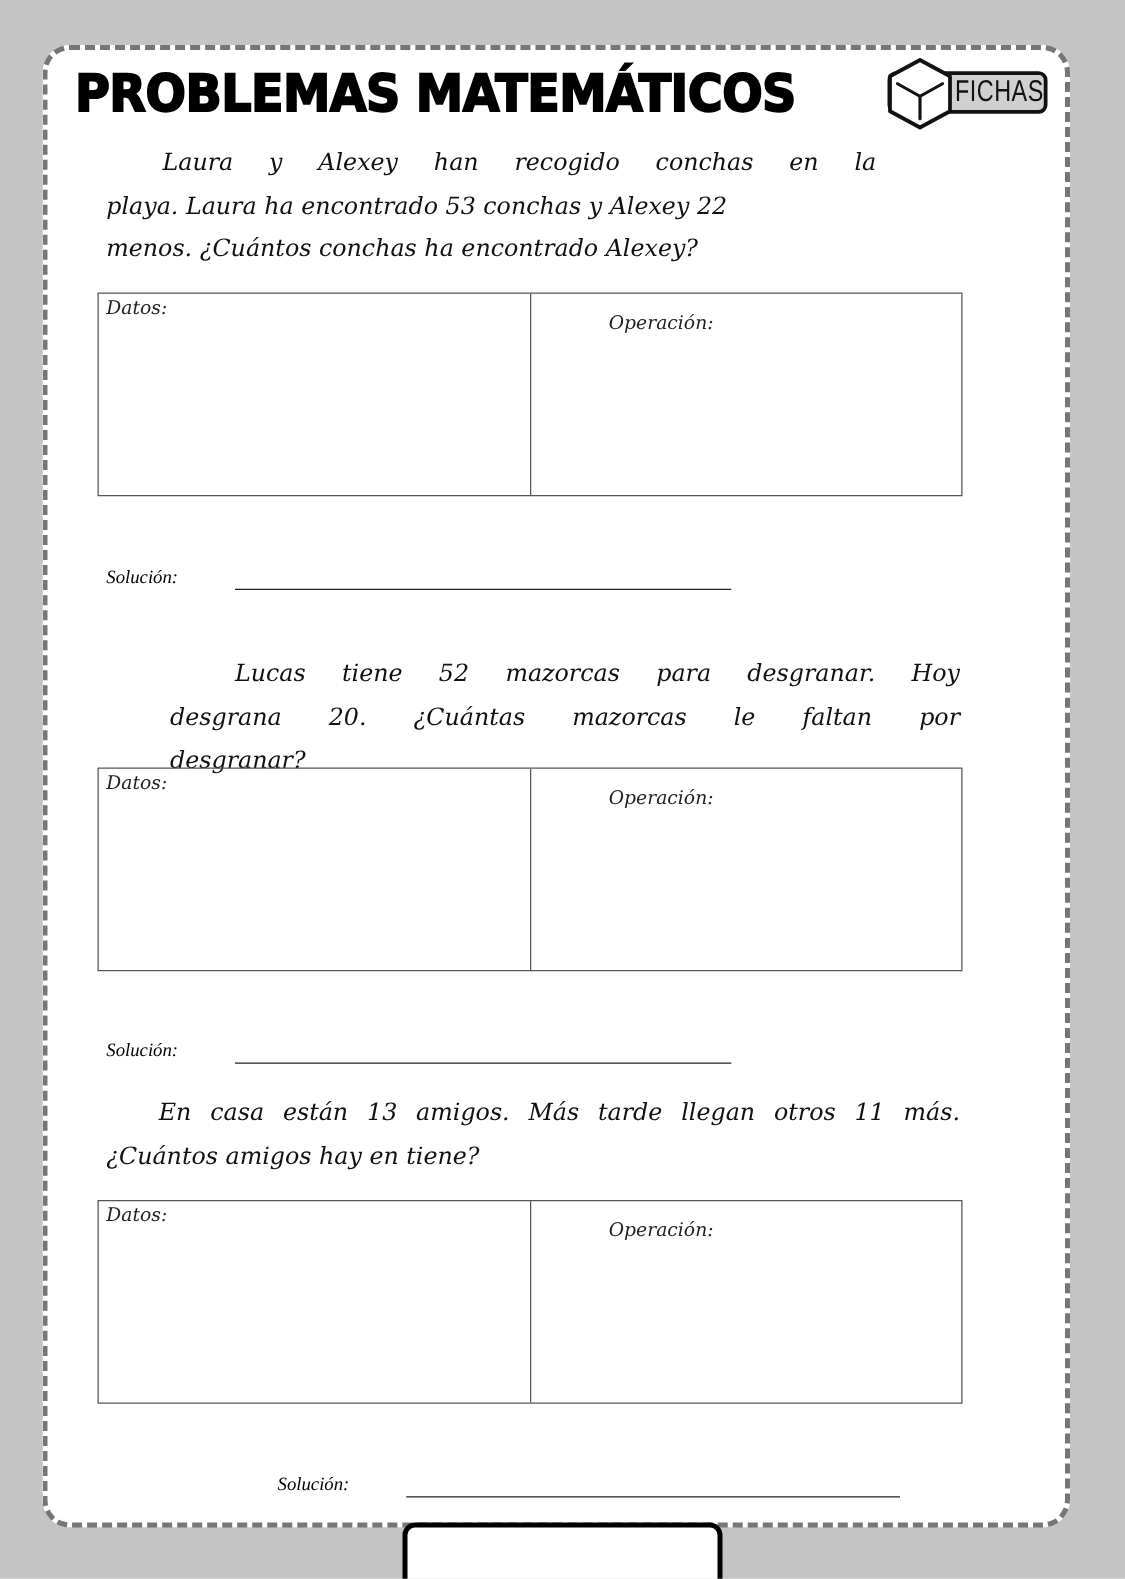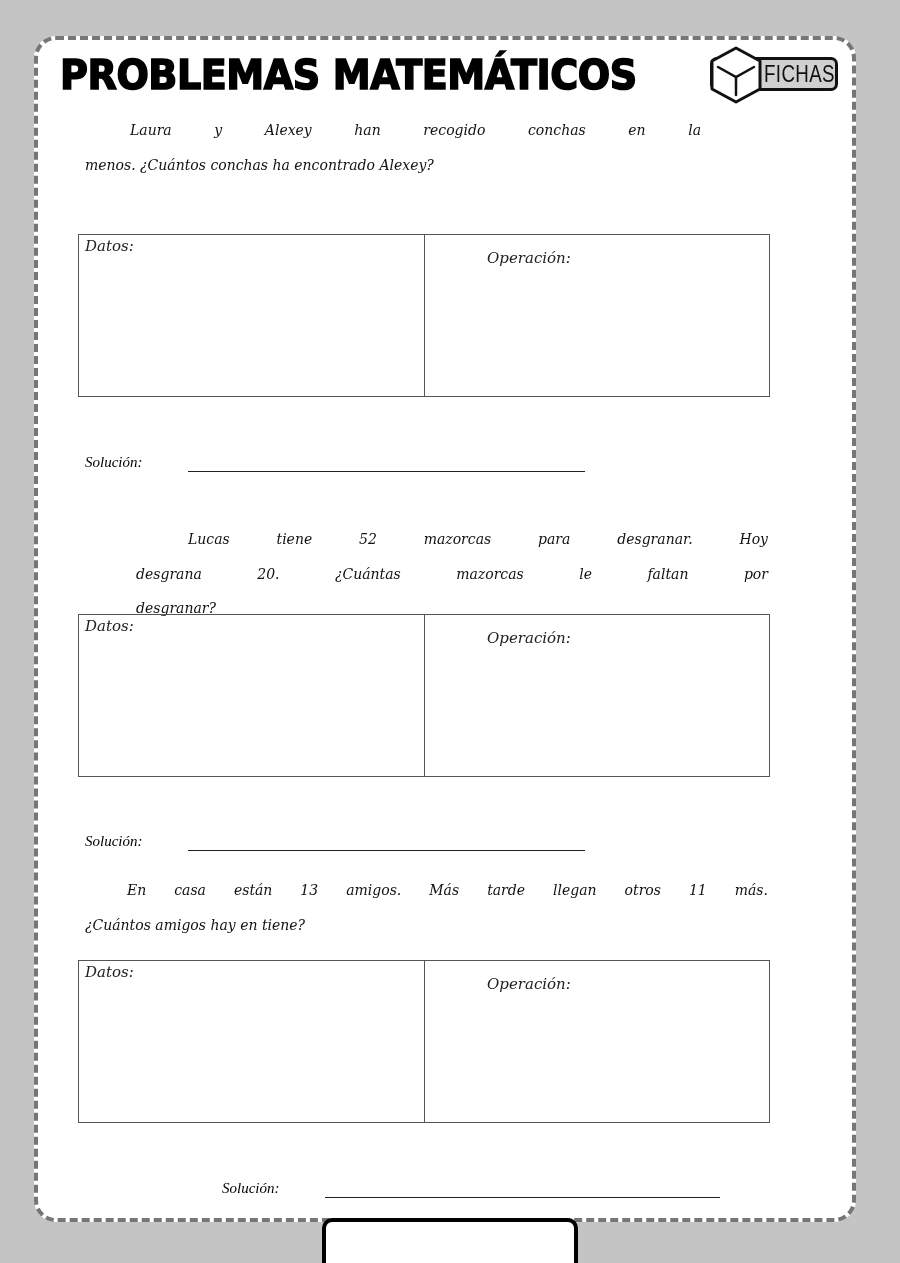--- a/index.html
+++ b/index.html
@@ -35,21 +35,21 @@
       position: absolute; left: 60px; top: 15px;
       font-family: "Liberation Sans", sans-serif; font-size: 24px; color: #111;
       transform: scaleX(0.78); transform-origin: left top; letter-spacing: 0.5px;
       line-height: 28px;
     }
     .logo svg { position: absolute; left: 4px; top: 0px; }
 
     .problem {
       position: absolute;
       font-family: "DejaVu Serif", serif; font-style: italic;
-      font-size: 14px; color: #111; line-height: 34.5px;
+      font-size: 19px; color: #111; line-height: 34.5px;
       text-align: justify; text-align-last: left;
     }
 
     .work-box {
       position: absolute; left: 78px; width: 692px; height: 163px;
       border: 1.5px solid #555; box-sizing: border-box;
       display: flex;
     }
     .work-cell { position: relative; height: 100%; box-sizing: border-box; }
     .work-cell.left { width: 346px; border-right: 1.5px solid #555; text-align: right; }
@@ -91,20 +91,21 @@
   <svg width="56" height="60" viewBox="0 0 56 60">
     <polygon points="28,3 52,16 52,44 28,57 4,44 4,16" fill="#fff" stroke="#111" stroke-width="3" stroke-linejoin="round"></polygon>
     <polyline points="10,22 28,32 46,22" fill="none" stroke="#111" stroke-width="2.5" stroke-linecap="round"></polyline>
     <line x1="28" y1="32" x2="28" y2="50" stroke="#111" stroke-width="2.5" stroke-linecap="round"></line>
   </svg>
   <div class="logo-label">FICHAS</div>
 </div>
 
 <div class="problem" style="left:85px; top:113px; width:616px;">
   <div style="text-align:justify; text-align-last:justify; padding-left:45px;">Laura y Alexey han recogido conchas en la</div>
+  <div style="white-space:nowrap;">playa. Laura ha encontrado 53 conchas y Alexey 22</div>
   <div style="white-space:nowrap;">menos. ¿Cuántos conchas ha encontrado Alexey?</div>
 </div>
 
 <div class="work-box" style="top:234px;">
   <div class="work-cell left">
     <span class="cell-label">Datos:</span>
   </div>
   <div class="work-cell right">
     <span class="cell-label">Operación:</span>
   </div>

